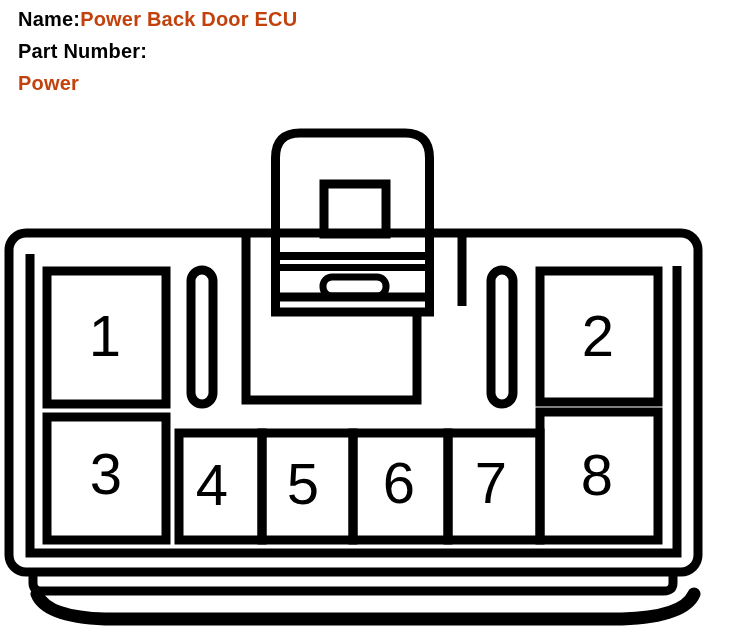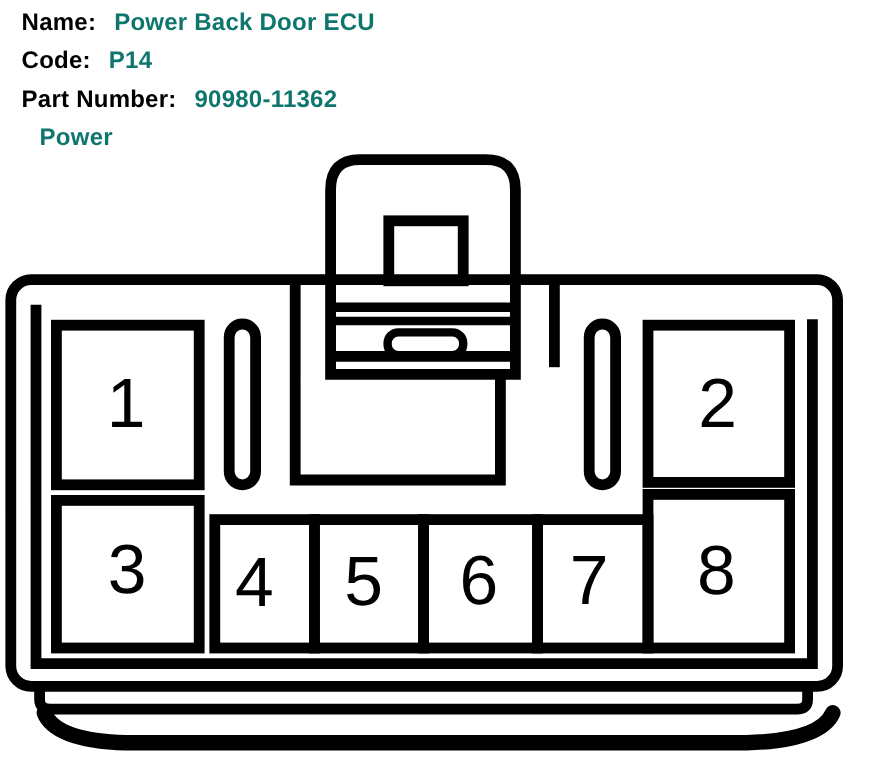--- a/index.html
+++ b/index.html
@@ -32,21 +32,21 @@
     display: flex;
     align-items: flex-start;
     height: 32px;
     line-height: 32px;
     font-size: 20px;
     font-weight: 700;
     letter-spacing: 0.2px;
     white-space: pre;
   }
   .info-row .lbl { color: #000000; }
-  .info-row .val { margin-left: 15px; color: #0f766e; }
+  .info-row .val { color: #c2410c; }
   .pin-num {
     font-family: "Liberation Sans", sans-serif;
     font-weight: 400;
   }
 </style>
 </head>
 <body>
 
 <div class="page">
 
@@ -100,25 +100,20 @@
       <text x="597" y="495">8</text>
     </g>
   </svg>
 
   <div class="header">
     <div class="info-row">
       <span class="lbl">Name:</span>
       <span class="val">Power Back Door ECU</span>
     </div>
     <div class="info-row">
-      <span class="lbl">Code:</span>
-      <span class="val">P14</span>
-    </div>
-    <div class="info-row">
       <span class="lbl">Part Number:</span>
-      <span class="val">90980-11362</span>
     </div>
     <div class="info-row">
       <span class="val">Power</span>
     </div>
   </div>
 
 </div>
 
 </body></html>

